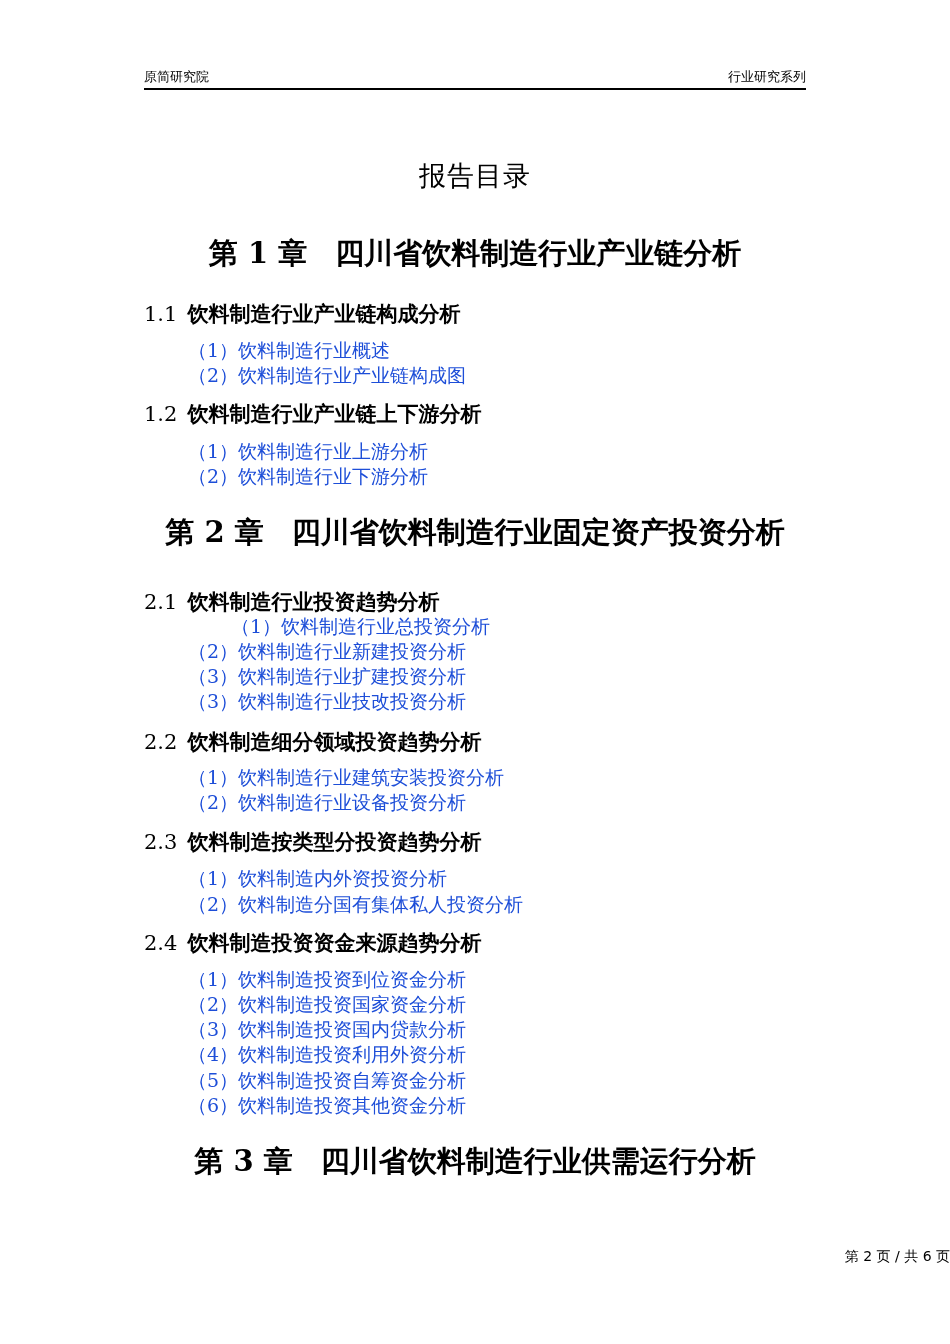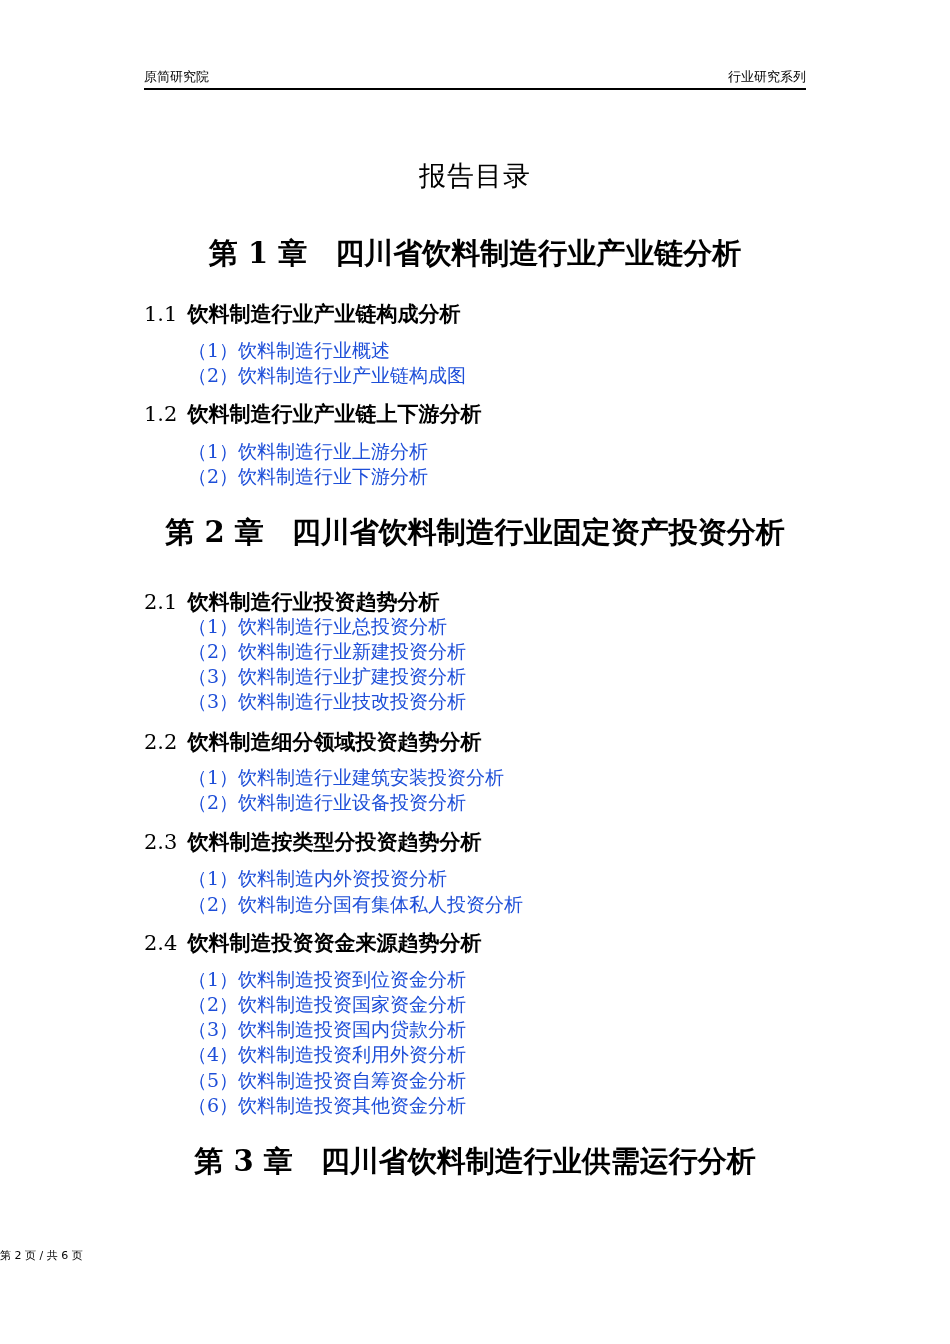--- a/index.html
+++ b/index.html
@@ -12,22 +12,22 @@
   .title { position:absolute; left:0; right:0; top:158px; text-align:center;
     font-family:"DejaVu Serif","Liberation Serif",serif; font-size:27px; font-weight:normal; letter-spacing:1px; }
   .chapter { position:absolute; left:0; right:0; text-align:center;
     font-family:"DejaVu Serif","Liberation Serif",serif; font-size:29px; font-weight:bold; }
   .chapter .num { margin-right:28px; }
   .section { position:absolute; left:144px;
     font-family:"DejaVu Serif","Liberation Serif",serif; font-size:21px; font-weight:bold; }
   .section .sn { margin-right:10px; font-weight:normal; }
   .item { position:absolute; left:188px;
     font-family:"DejaVu Serif","Liberation Serif",serif; font-size:19px; color:#1d4ed8; }
-  .footer { position:absolute; left:0; right:0; top:1248px; text-align:left;
-    font-family:"DejaVu Sans","Liberation Sans",sans-serif; font-size:11px; }
+  .footer { position:absolute; left:0; right:0; top:1248px; text-align:right;
+    font-family:"DejaVu Sans","Liberation Sans",sans-serif; font-size:14px; }
 </style>
 </head>
 <body>
 
 <div class="header">
   <span class="left">原简研究院</span>
   <span class="right">行业研究系列</span>
 </div>
 <div class="header-rule"></div>
 
@@ -49,21 +49,21 @@
 <div class="item" style="top:439px;">（1）饮料制造行业上游分析</div>
 <div class="item" style="top:464px;">（2）饮料制造行业下游分析</div>
 
 <div class="chapter" style="top:513px;">
   <span class="num">第 2 章</span><span>四川省饮料制造行业固定资产投资分析</span>
 </div>
 
 <div class="section" style="top:576px;margin-top:12px;">
   <span class="sn">2.1</span><span>饮料制造行业投资趋势分析</span>
 </div>
-<div class="item" style="top:614px;">（1）饮料制造行业总投资分析</div>
+<div class="item" style="top:614px;margin-left:43px;">（1）饮料制造行业总投资分析</div>
 <div class="item" style="top:639px;">（2）饮料制造行业新建投资分析</div>
 <div class="item" style="top:664px;">（3）饮料制造行业扩建投资分析</div>
 <div class="item" style="top:689px;">（3）饮料制造行业技改投资分析</div>
 
 <div class="section" style="top:728px;">
   <span class="sn">2.2</span><span>饮料制造细分领域投资趋势分析</span>
 </div>
 <div class="item" style="top:765px;">（1）饮料制造行业建筑安装投资分析</div>
 <div class="item" style="top:790px;">（2）饮料制造行业设备投资分析</div>
 

